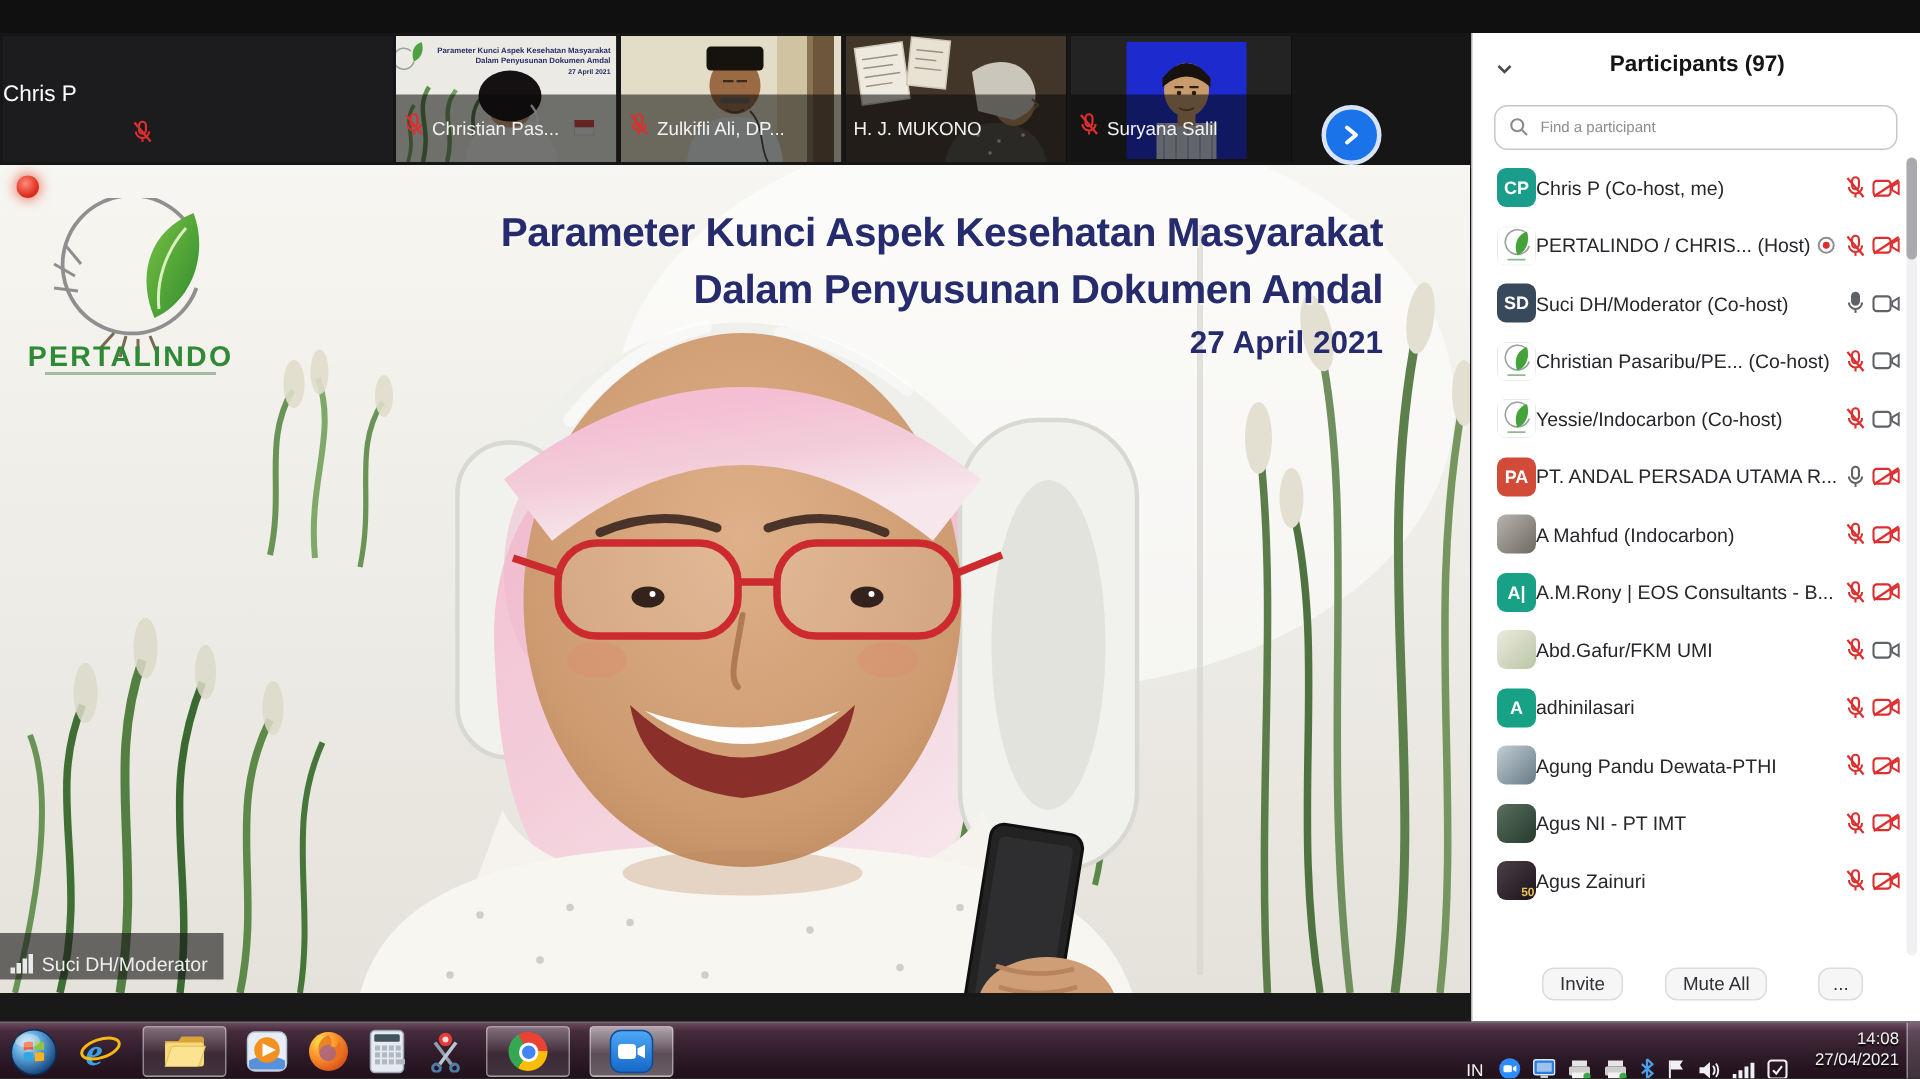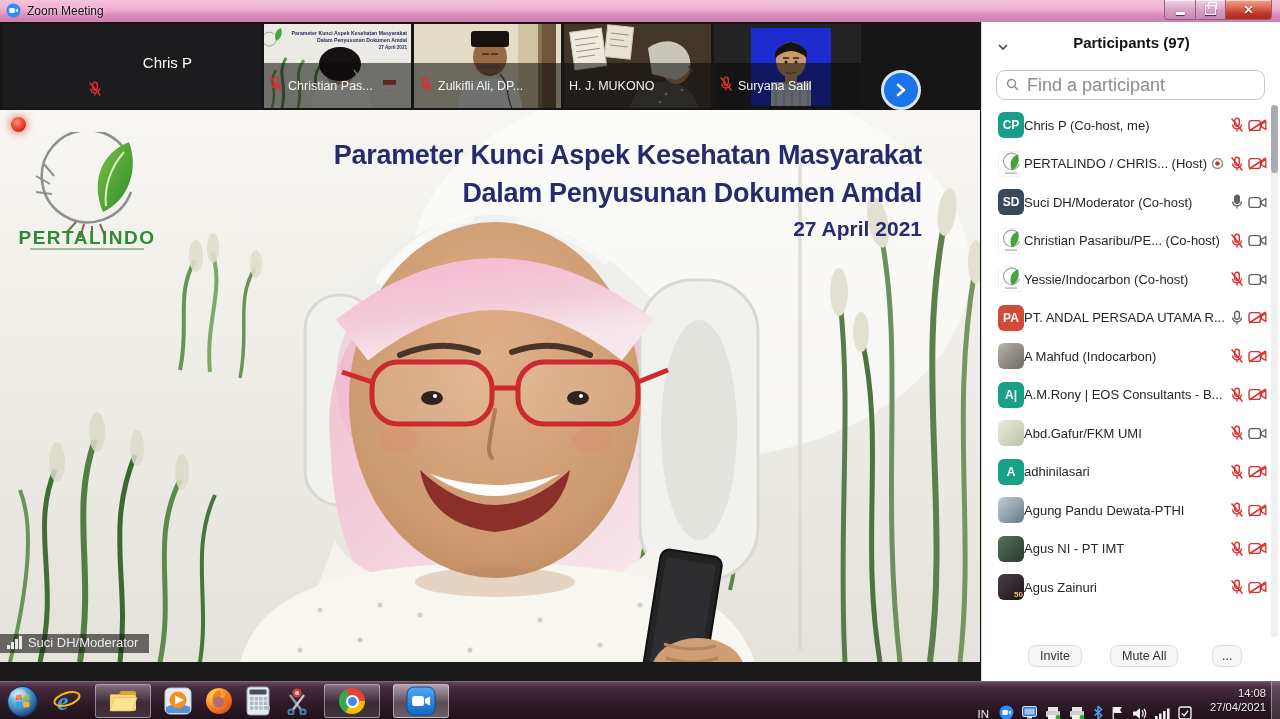--- a/index.html
+++ b/index.html
@@ -20,21 +20,21 @@
   .cap-btn.max{width:29px;border-left:none;border-right:none;}
   .cap-btn.close{width:45px;border-radius:0 0 4px 0;
     background:linear-gradient(180deg,#f2a28e 0%,#dd6a50 40%,#c0392a 70%,#a92b1c 100%);}
   .glyph-min{display:block;width:9px;height:3px;background:#fff;box-shadow:0 1px 1px #5a2a44;margin-top:7px;}
   .glyph-max{position:relative;display:block;width:9px;height:8px;border:1.5px solid #fff;box-shadow:0 1px 1px #5a2a44;}
   .glyph-max:before{content:"";position:absolute;left:2px;top:-4px;width:7px;height:6px;border:1.5px solid #fff;border-bottom:none;}
   .glyph-close{color:#fff;font-size:12px;font-weight:bold;text-shadow:0 1px 1px #5a150a;}
   
   #strip{position:absolute;left:0;top:22px;width:981px;height:88px;background:#161616;border-bottom:2px solid #4a1f2b;}
   #chris-tile{position:absolute;left:2px;top:2px;width:260px;height:84px;background:#1c1c1e;}
-  #chris-name{position:absolute;left:0;right:70px;top:30px;text-align:right;color:#fff;font-size:15px;}
+  #chris-name{position:absolute;left:0;right:70px;top:30px;text-align:left;color:#fff;font-size:15px;}
   #chris-mic{position:absolute;left:86px;bottom:7px;}
   .v-tile{position:absolute;top:2px;height:84px;width:147px;background:#000;overflow:hidden;}
   .v-tile svg.scene{position:absolute;left:0;top:0;}
   .t-label{position:absolute;left:0;right:0;bottom:0;height:21px;background:rgba(10,10,10,.55);
     display:flex;align-items:center;gap:5px;padding:12px 5px;}
   .t-name{color:#f2f2f2;font-size:12.5px;white-space:nowrap;overflow:hidden;text-overflow:ellipsis;}
   #next-btn{position:absolute;left:881px;top:48px;width:34px;height:34px;border-radius:50%;
     background:#1a73e8;border:3px solid #d9e4f7;display:flex;align-items:center;justify-content:center;cursor:pointer;}
   
   #mainvideo{position:absolute;left:0;top:110px;width:980px;height:552px;overflow:hidden;background:#efede8;}
@@ -46,32 +46,32 @@
   #vperson{z-index:2;}
   .overlay{z-index:3;}
   #rec-dot{position:absolute;left:11px;top:7px;width:15px;height:15px;border-radius:50%;z-index:3;
     background:radial-gradient(circle at 40% 35%,#ff8a77,#e03322 60%,#b31608);box-shadow:0 0 7px 2px rgba(230,70,50,.55);}
   #live{position:absolute;left:86px;top:9px;height:21px;display:flex;z-index:3;font-size:12px;line-height:21px;color:#fff;}
   #live-red{background:#e02b2b;font-weight:bold;padding:0 9px;}
   #live-srv{background:#8c8c8c;padding:0 7px;display:flex;align-items:center;gap:6px;cursor:pointer;}
   #live-caret{font-size:9px;}
   #logo{position:absolute;left:12px;top:22px;z-index:3;}
   #speaker-label{position:absolute;left:0;bottom:9px;z-index:3;display:flex;align-items:center;gap:6px;
-    background:rgba(25,25,25,.62);color:#eee;padding:1px 11px 3px 7px;font-size:13px;}
+    background:rgba(25,25,25,.62);color:#eee;padding:13px 11px 3px 7px;font-size:13px;}
   #bars{display:flex;align-items:flex-end;gap:1.5px;height:13px;}
   #bars span{width:2.6px;background:#e9e9e9;display:block;}
   #blackgap{position:absolute;left:0;top:662px;width:981px;height:19px;background:#191919;}
   
   #panel{position:absolute;left:981px;top:22px;width:299px;height:659px;background:#fff;border-left:1px solid #d8d8dd;}
   #p-chevron{position:absolute;left:15px;top:15px;cursor:pointer;}
   #p-title{position:absolute;left:0;right:0;top:12px;text-align:center;font-size:15px;font-weight:bold;color:#141418;}
   #p-search{position:absolute;left:14px;right:16px;top:48px;height:28px;border:1px solid #c6c6cc;border-radius:9px;}
   #p-search svg{position:absolute;left:9px;top:7px;}
   #p-search input{position:absolute;left:28px;top:1px;right:13px;height:24px;border:none;outline:none;
-    font-size:18px;color:#be185d;font-family:"Liberation Sans",sans-serif;}
+    font-size:10px;color:#be185d;font-family:"Liberation Sans",sans-serif;}
   #p-search input::placeholder{color:#8b8b92;}
   #p-rows{position:absolute;left:0;right:13px;top:84px;}
   .p-row{display:flex;align-items:center;height:38.5px;padding-left:16px;cursor:pointer;}
   .avatar{width:26px;height:26px;border-radius:6px;flex:none;display:flex;align-items:center;justify-content:center;
     font-size:12px;font-weight:bold;color:#fff;overflow:hidden;position:relative;}
   .avatar .badge50{position:absolute;right:1px;bottom:1px;font-size:8px;color:#e8c35a;font-weight:bold;}
   .p-name{flex:1;font-size:13px;color:#26262c;white-space:nowrap;overflow:hidden;text-overflow:ellipsis;}
   .ic{width:21px;flex:none;display:flex;justify-content:center;align-items:center;}
   .ic.rec{width:17px;}
   #p-scrolltrack{position:absolute;right:3px;top:83px;bottom:44px;width:7px;background:#f0f0f2;border-radius:4px;}
@@ -99,41 +99,20 @@
   #clock{position:absolute;right:14px;top:5px;text-align:right;font-size:11.2px;line-height:13.5px;
     color:#f2f2f2;text-shadow:0 1px 1px #000;cursor:pointer;}
   #showdesk{position:absolute;right:0;top:0;width:8px;height:38px;background:rgba(255,255,255,.14);
     border-left:1px solid rgba(255,255,255,.4);cursor:pointer;}
 </style>
 </head>
 <body>
 
 <div id="screen">
 
-  <div id="titlebar">
-    <span id="tb-icon">
-      <svg width="15" height="15">
-          <circle cx="7.5" cy="7.5" r="7" fill="#2d8cff"></circle>
-          <rect x="3.3" y="5.1" width="5.6" height="4.8" rx="1.3" fill="#fff"></rect>
-          <path d="M9.7 6.7 L11.9 5.4 V9.6 L9.7 8.3 Z" fill="#fff"></path>
-        </svg>
-    </span>
-    <span id="tb-title">Zoom Meeting</span>
-    <div id="caption">
-      <div class="cap-btn min">
-          <span class="glyph-min"></span>
-        </div>
-      <div class="cap-btn max">
-          <span class="glyph-max"></span>
-        </div>
-      <div class="cap-btn close">
-          <span class="glyph-close">✕</span>
-        </div>
-    </div>
-  </div>
 
   <div id="strip">
     <div id="chris-tile">
       <div id="chris-name">Chris P</div>
       <span id="chris-mic" class="strip-mic"><svg width="14" height="16" viewBox="0 0 14 16">
     <rect x="4.7" y="1.2" width="4.6" height="8" rx="2.3" fill="none" stroke="#dd2f2f" stroke-width="1.4"></rect>
     <path d="M2.6 7.6a4.4 4.4 0 0 0 8.8 0" fill="none" stroke="#dd2f2f" stroke-width="1.4"></path>
     <line x1="7" y1="12.4" x2="7" y2="14.6" stroke="#dd2f2f" stroke-width="1.4"></line>
     <line x1="1.6" y1="1.6" x2="12.4" y2="14.4" stroke="#dd2f2f" stroke-width="1.5"></line>
           </svg></span>

